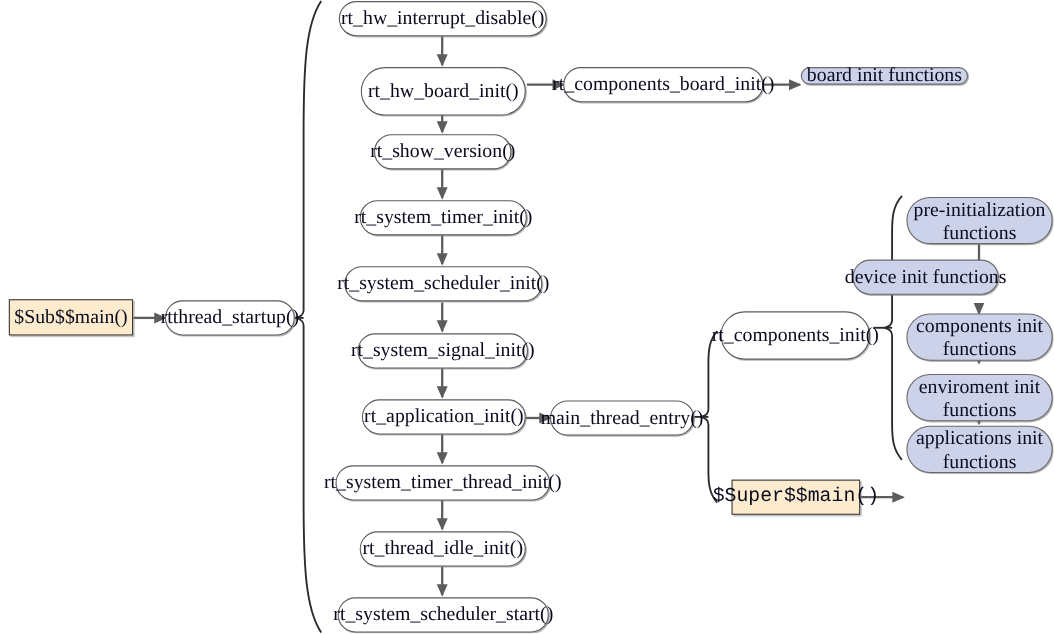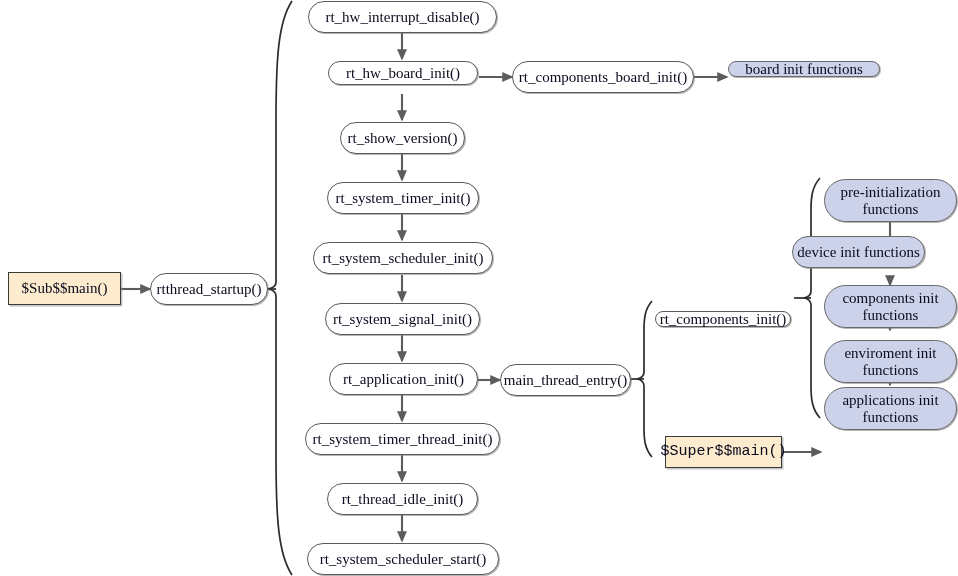--- a/index.html
+++ b/index.html
@@ -30,21 +30,21 @@
     box-sizing: border-box;
     display: flex;
     align-items: center;
     justify-content: center;
     text-align: center;
     line-height: 1.08;
     color: #0a0a1e;
     background: #ffffff;
     border: 1.4px solid #5b5b5b;
     border-radius: 999px;
-    font-size: 15px;
+    font-size: 18px;
     white-space: nowrap;
     box-shadow: 1px 1px 0 rgba(120,120,120,0.55);
   }
   .node.two-line {
     white-space: normal;
     line-height: 1.12;
   }
   .node.blue {
     background: #ccd2ea;
     border-color: #6a6a6a;
@@ -115,21 +115,21 @@
       <line x1="794" y1="298" x2="811" y2="298"></line>
     </g>
   </svg>
 
   <div class="node cream" style="left:8px; top:272px; width:113px; height:33px;">$Sub$$main()</div>
 
   <div class="node" style="left:150px; top:273px; width:118px; height:32px;">rtthread_startup()</div>
 
   <div class="node" style="left:308px; top:1px; width:189px; height:32px;">rt_hw_interrupt_disable()</div>
 
-  <div class="node" style="left:328px; top:61px; width:150px; height:24px;">rt_hw_board_init()</div>
+  <div class="node" style="left:328px; top:61px; width:150px; height:44px;">rt_hw_board_init()</div>
 
   <div class="node" style="left:340px; top:122px; width:125px; height:32px;">rt_show_version()</div>
 
   <div class="node" style="left:327px; top:182px; width:152px; height:32px;">rt_system_timer_init()</div>
 
   <div class="node" style="left:325px; top:303px; width:155px; height:32px;">rt_system_signal_init()</div>
 
   <div class="node" style="left:313px; top:242px; width:180px; height:32px;">rt_system_scheduler_init()</div>
 
   <div class="node" style="left:329px; top:363px; width:149px; height:32px;">rt_application_init()</div>
@@ -139,33 +139,33 @@
   <div class="node" style="left:327px; top:483px; width:151px; height:32px;">rt_thread_idle_init()</div>
 
   <div class="node" style="left:307px; top:543px; width:192px; height:32px;">rt_system_scheduler_start()</div>
 
   <div class="node" style="left:512px; top:61px; width:182px; height:32px;">rt_components_board_init()</div>
 
   <div class="node blue" style="left:728px; top:61px; width:152px; height:16px;">board init functions</div>
 
   <div class="node" style="left:500px; top:364px; width:131px; height:32px;">main_thread_entry()</div>
 
-  <div class="node" style="left:655px; top:283px; width:136px; height:16px;margin-top:28px;">rt_components_init()</div>
+  <div class="node" style="left:655px; top:283px; width:136px; height:44px;">rt_components_init()</div>
 
   <div class="node cream" style="left:665px; top:436px; width:117px; height:32px;font-family:Liberation Mono, monospace;">$Super$$main()</div>
 
 
   <div class="node blue two-line" style="left:824px; top:179px; width:133px; height:43px;">
     <span>
       <span>pre-initialization</span><br>
       <span>functions</span>
     </span>
   </div>
 
-  <div class="node blue" style="left:792px; top:236px; width:133px; height:32px;">device init functions</div>
+  <div class="node blue" style="left:775px; top:236px; width:133px; height:32px;">device init functions</div>
 
   <div class="node blue two-line" style="left:824px; top:285px; width:133px; height:43px;">
     <span>
       <span>components init</span><br>
       <span>functions</span>
     </span>
   </div>
 
   <div class="node blue two-line" style="left:824px; top:340px; width:133px; height:43px;">
     <span>

